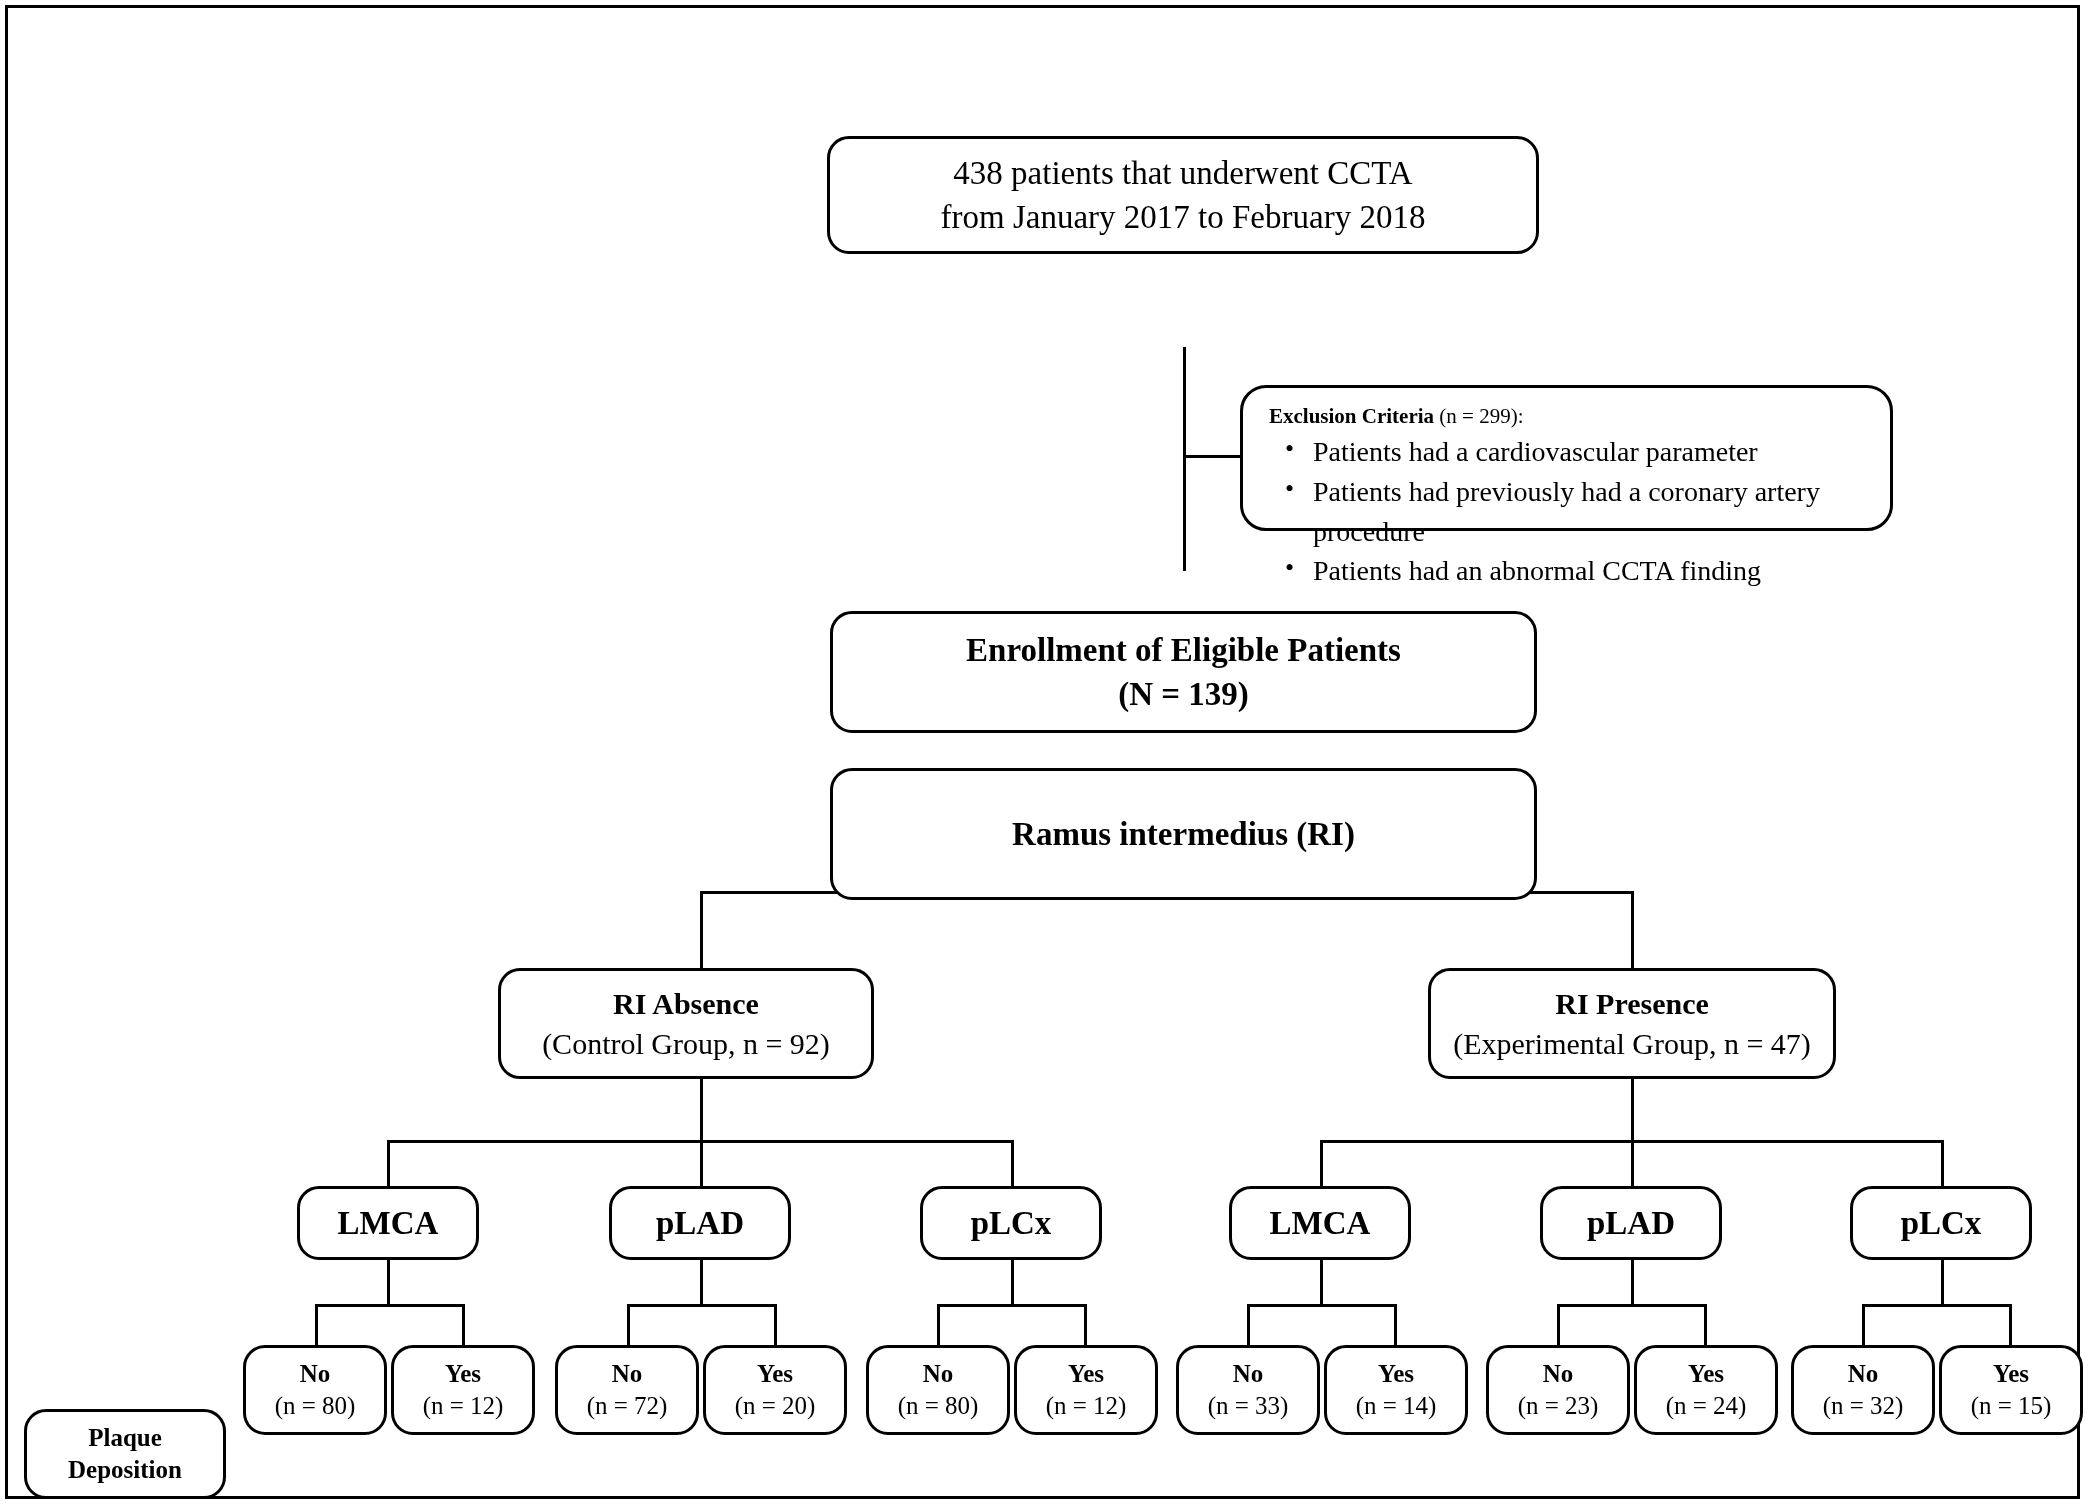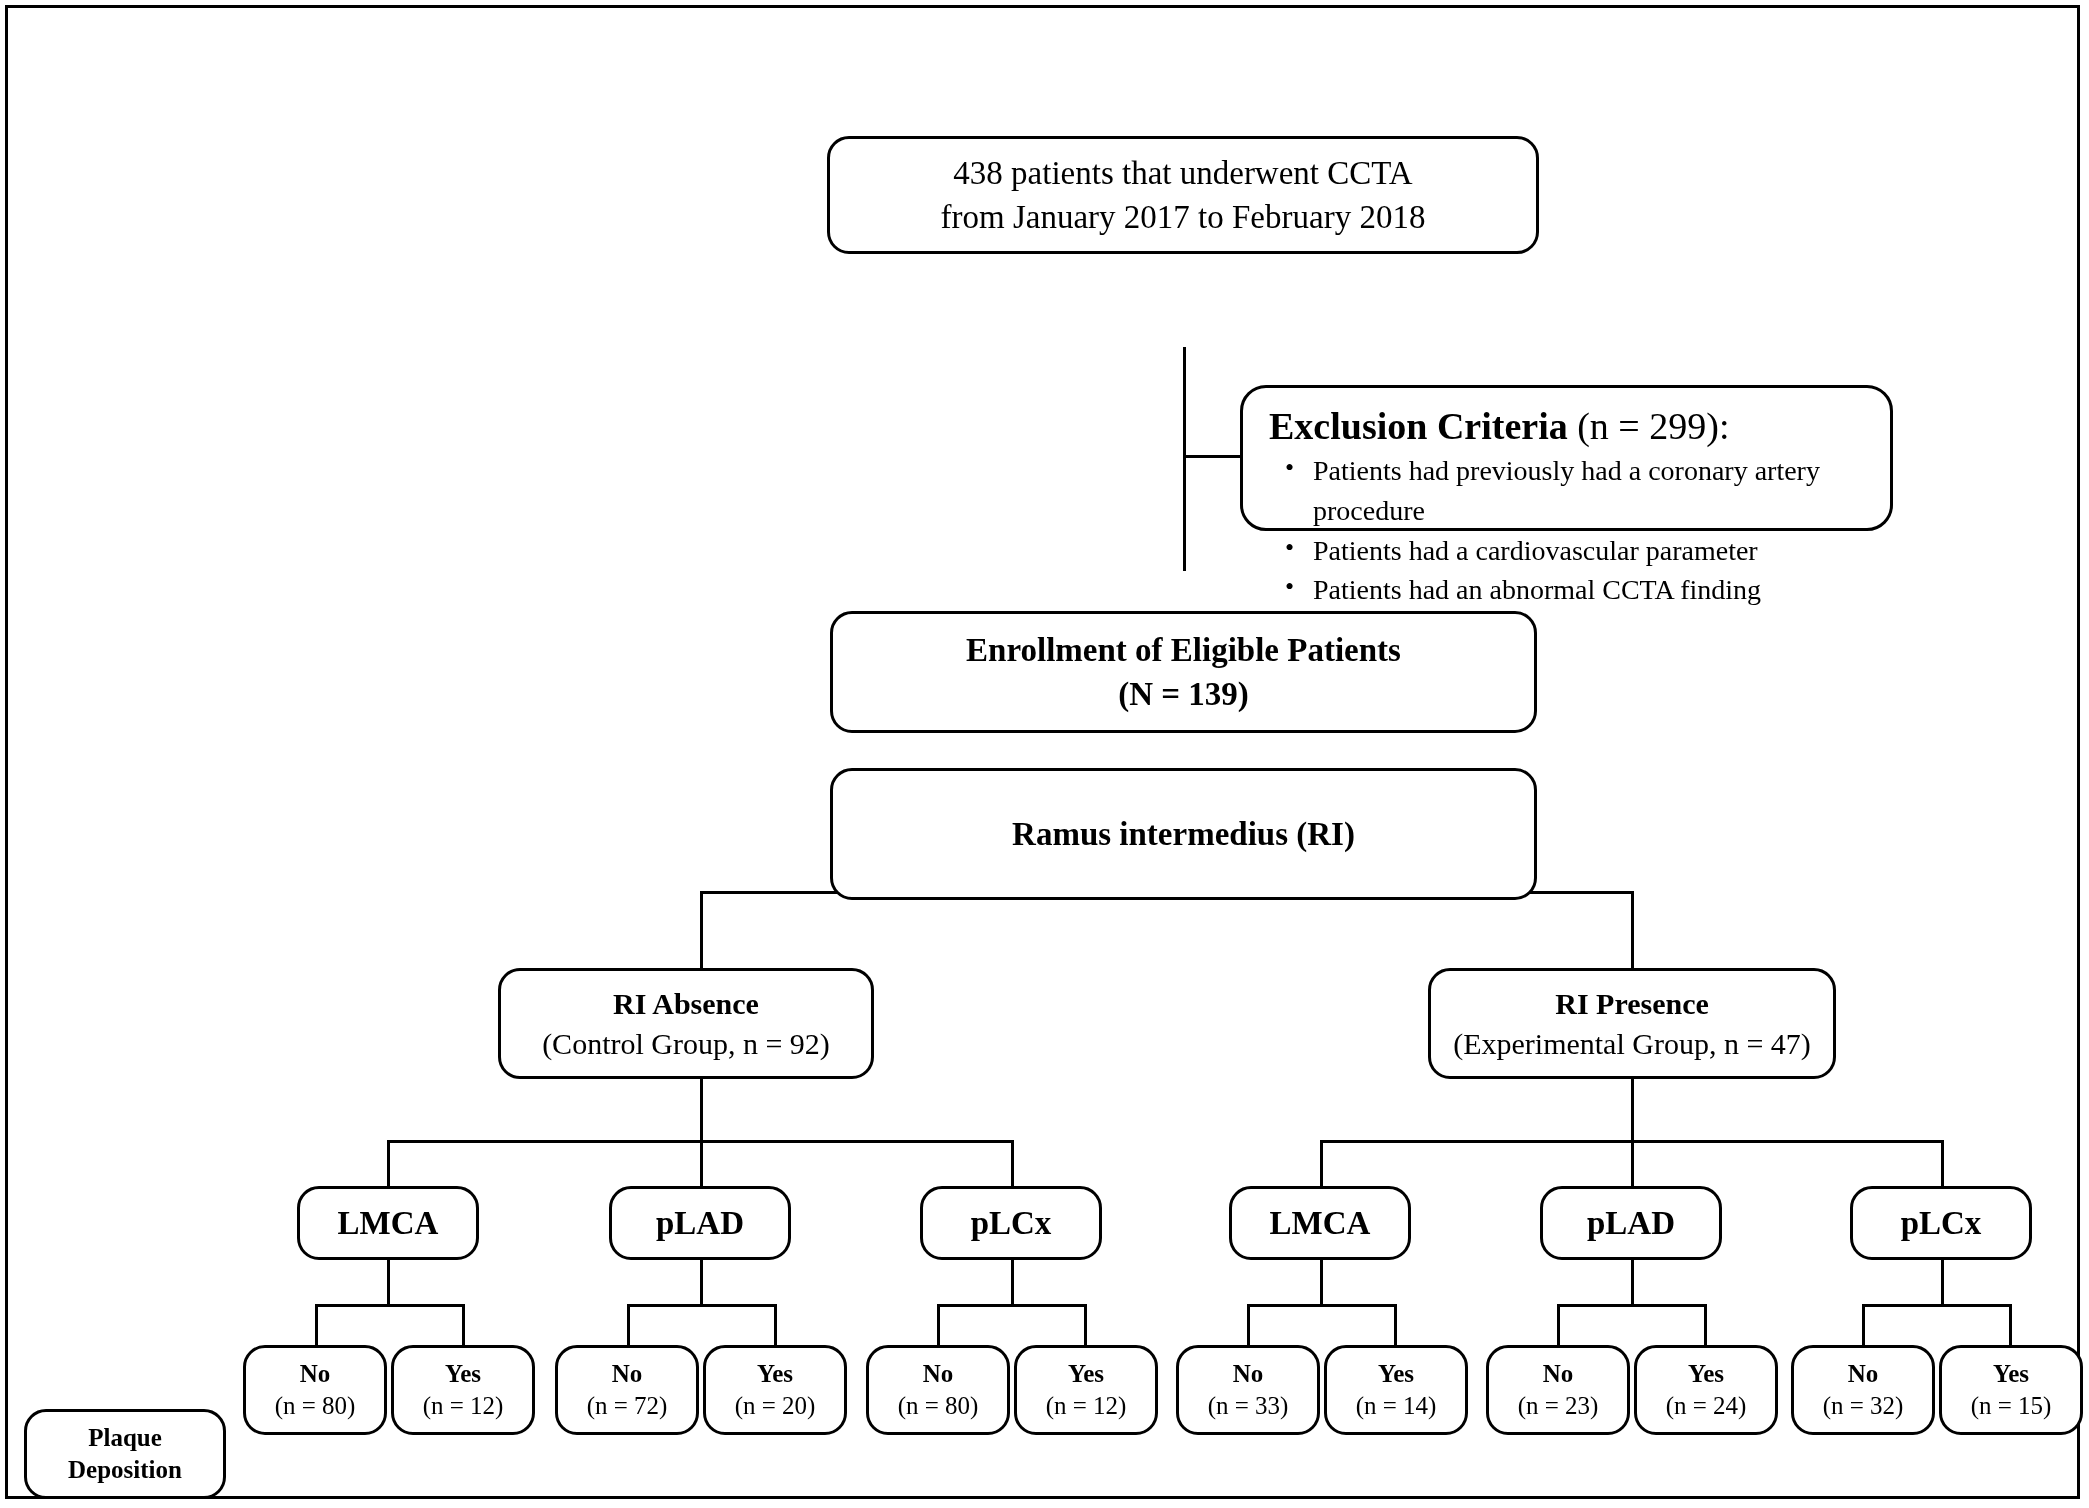--- a/index.html
+++ b/index.html
@@ -47,21 +47,21 @@
   .leaf { font-size: 25px; line-height: 1.30; }
   .leaf .line1 { font-weight: bold; }
 
   .excl {
     align-items: flex-start;
     justify-content: flex-start;
     text-align: left;
     padding: 16px 20px 12px 26px;
     border-radius: 26px;
   }
-  .excl-title { font-size: 38px; margin-bottom: 3px; }
+  .excl-title { font-size: 21px; margin-bottom: 3px; }
   .excl-title b { font-weight: bold; }
   .excl ul {
     margin: 0;
     padding: 0 0 0 44px;
     list-style: none;
   }
   .excl li {
     font-size: 28px;
     line-height: 1.42;
     position: relative;
@@ -147,22 +147,22 @@
     <span class="line1">438 patients that underwent CCTA</span>
     <span class="line2">from January 2017 to February 2018</span>
   </div>
 
 
   <div class="node excl" style="left:1240px; top:385px; width:653px; height:146px;">
     <div class="excl-title">
       <b>Exclusion Criteria</b><span> (n = 299):</span>
     </div>
     <ul>
+      <li>Patients had a cardiovascular parameter</li>
       <li>Patients had previously had a coronary artery procedure</li>
-      <li>Patients had a cardiovascular parameter</li>
       <li>Patients had an abnormal CCTA finding</li>
     </ul>
   </div>
 
   <div class="node big bold" style="left:830px; top:567px; width:707px; height:122px;">
     <span class="line1">Enrollment of Eligible Patients</span>
     <span class="line2">(N = 139)</span>
   </div>
 
   <div class="node big bold" style="left:830px; top:724px; width:707px; height:132px;">

